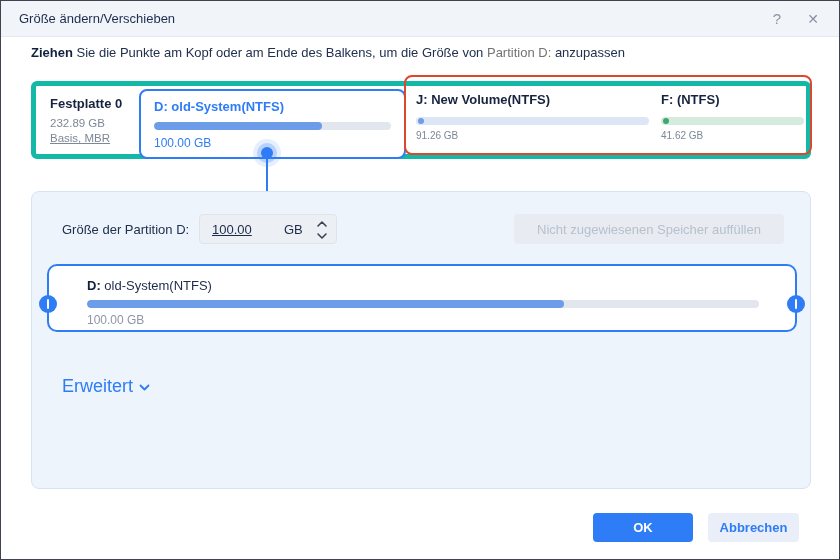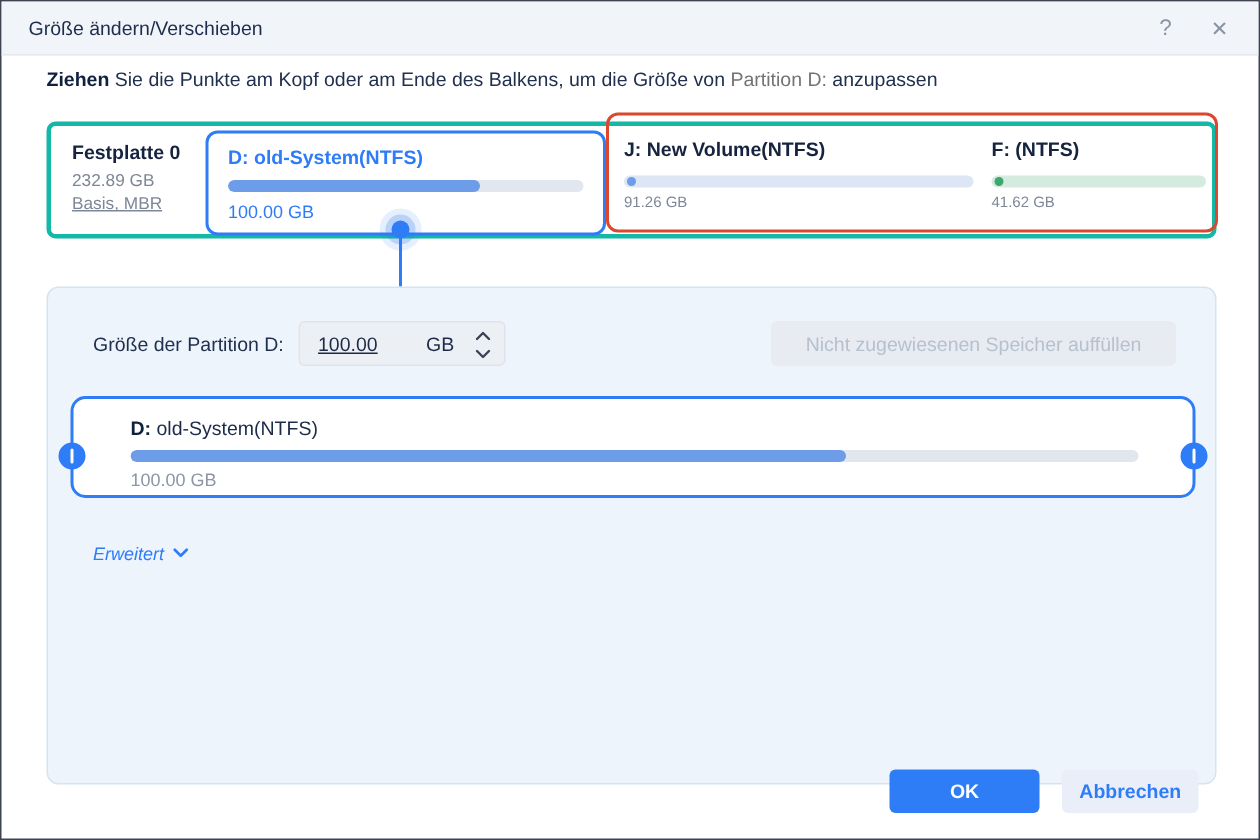--- a/index.html
+++ b/index.html
@@ -14,21 +14,21 @@
   .title { position:absolute; left:18px; top:10px; font-size:13px; color:#1e2d4f; }
   .win-btn { position:absolute; top:9px; font-size:15px; color:#8b93a1; cursor:pointer; width:20px; text-align:center; }
   .help { right:52px; }
   .close { right:16px; font-size:14px; top:10px; }
   
   .instruction { position:absolute; left:30px; top:44px; font-size:13px; color:#20304e; }
   .instruction b { font-weight:bold; color:#10203f; }
   .blue { color:#737373; }
   
   .disk-strip { position:absolute; left:30px; top:80px; width:780px; height:78px;
-    background:#fff; border:3px solid #14b8a6; border-radius:6px; }
+    background:#fff; border:5px solid #14b8a6; border-radius:6px; }
   .disk-name { position:absolute; left:14px; top:10px; font-size:13px; font-weight:bold; color:#16233f; }
   .disk-size { position:absolute; left:14px; top:31px; font-size:11.5px; color:#7d8797; }
   .disk-type { position:absolute; left:14px; top:46px; font-size:11.5px; color:#7d8797;text-decoration:underline; }
   .part-d { position:absolute; left:103px; top:3px; width:267px; height:70px;
     background:#fff; border:2px solid #2e7cf6; border-radius:8px; cursor:pointer; }
   .part-d .plabel { position:absolute; left:13px; top:8px; font-size:13px; font-weight:600; color:#2e7cf6; white-space:nowrap; }
   .bar { position:absolute; height:8px; border-radius:4px; background:#e1e6ef; overflow:hidden; }
   .bar .fill { height:100%; border-radius:4px; background:#6d9ce8; }
   .part-d .bar { left:13px; top:31px; width:237px; }
   .part-d .psize { position:absolute; left:13px; top:45px; font-size:12px; color:#2e7cf6; }
@@ -44,21 +44,21 @@
   .part-f { left:255px; width:145px; }
   .part-f .bar { width:143px; background:#d6ebdf; }
   .dot { position:absolute; left:2px; top:1px; width:6px; height:6px; border-radius:50%; }
   .dot-blue { background:#6d9ce8; }
   .dot-green { background:#3ea76e; }
   
   .connector-line { position:absolute; left:265px; top:152px; width:2px; height:38px; background:#2e7cf6; }
   .connector-dot { position:absolute; left:260px; top:146px; width:12px; height:12px; border-radius:50%;
     background:#2e7cf6; box-shadow:0 0 0 4px rgba(46,124,246,0.25), 0 0 0 8px rgba(46,124,246,0.12); }
   
-  .panel { position:absolute; left:30px; top:190px; width:780px; height:332px;
+  .panel { position:absolute; left:30px; top:190px; width:780px; height:298px;
     background:#edf4fc; border:1px solid #d7e3f2; border-radius:8px; }
   .size-label { position:absolute; left:30px; top:30px; font-size:13px; color:#20304e; }
   .size-input { position:absolute; left:167px; top:22px; width:138px; height:30px;
     background:#eceff3; border:1px solid #e0e4ea; border-radius:4px; cursor:text; }
   .size-input .val { position:absolute; left:12px; top:7px; font-size:13px; color:#1c2b4a;text-decoration:underline; }
   .size-input .unit { position:absolute; left:84px; top:7px; font-size:13px; color:#1c2b4a; }
   .stepper { position:absolute; right:8px; top:3px; width:12px; height:24px; cursor:pointer; }
   .stepper svg { display:block; }
   .fill-btn { position:absolute; left:482px; top:22px; width:270px; height:30px;
     background:#e8ecf2; color:#b7c0cd; font-size:13px; border:none; border-radius:4px;
@@ -68,21 +68,21 @@
     background:#fff; border:2px solid #2e7cf6; border-radius:10px; }
   .slider-label { position:absolute; left:38px; top:12px; font-size:13px; color:#1c2b4a; }
   .slider-label b { color:#10203f; }
   .slider-box .bar { left:38px; top:34px; width:672px; }
   .slider-size { position:absolute; left:38px; top:47px; font-size:12px; color:#8d96a5; }
   .handle { position:absolute; width:18px; height:18px; border-radius:50%; background:#2e7cf6;
     top:29px; cursor:ew-resize; }
   .handle.left { left:-10px; }
   .handle.right { right:-10px; }
   .handle .hbar { position:absolute; left:8px; top:4px; width:2px; height:10px; background:#fff; border-radius:1px; }
-  .advanced { position:absolute; left:30px; top:170px; font-size:12px; color:#2e7cf6; cursor:pointer;font-style:italic; }
+  .advanced { position:absolute; left:30px; top:184px; font-size:18px; color:#2e7cf6; cursor:pointer; }
   .advanced svg { margin-left:6px; vertical-align:1px; }
   
   .btn { position:absolute; top:512px; height:29px; border:none; border-radius:4px;
     font-size:13px; font-weight:600; cursor:pointer; font-family:"Liberation Sans", sans-serif; }
   .ok { left:592px; width:100px; background:#2e7cf6; color:#fff; }
   .cancel { left:707px; width:91px; background:#e9eef8; color:#2e7cf6; }
 </style>
 </head>
 <body>
 

